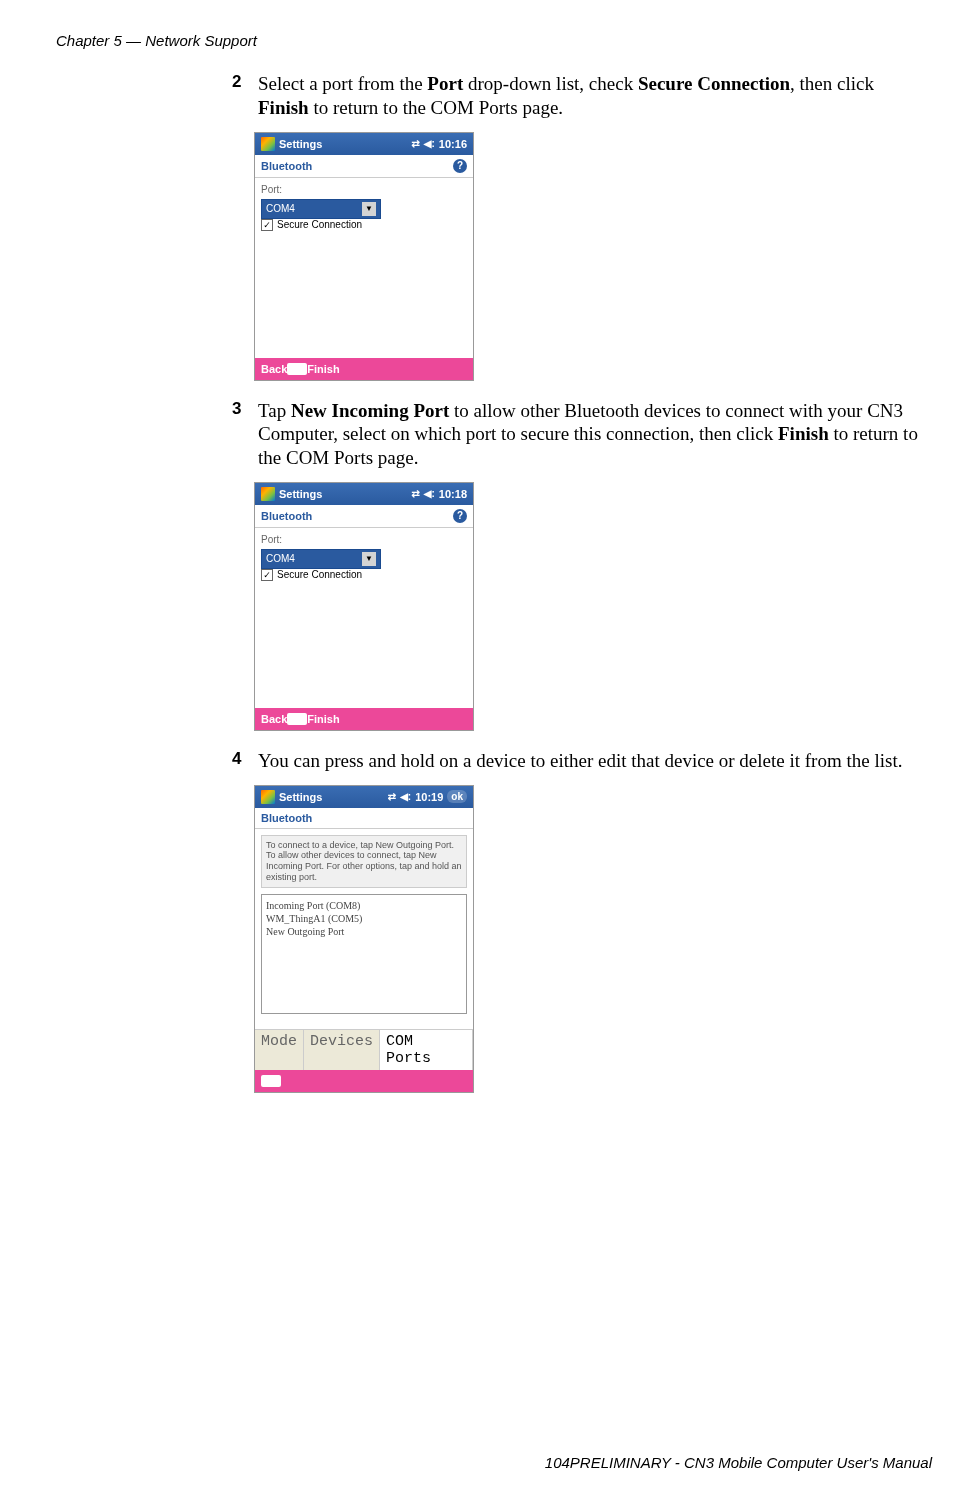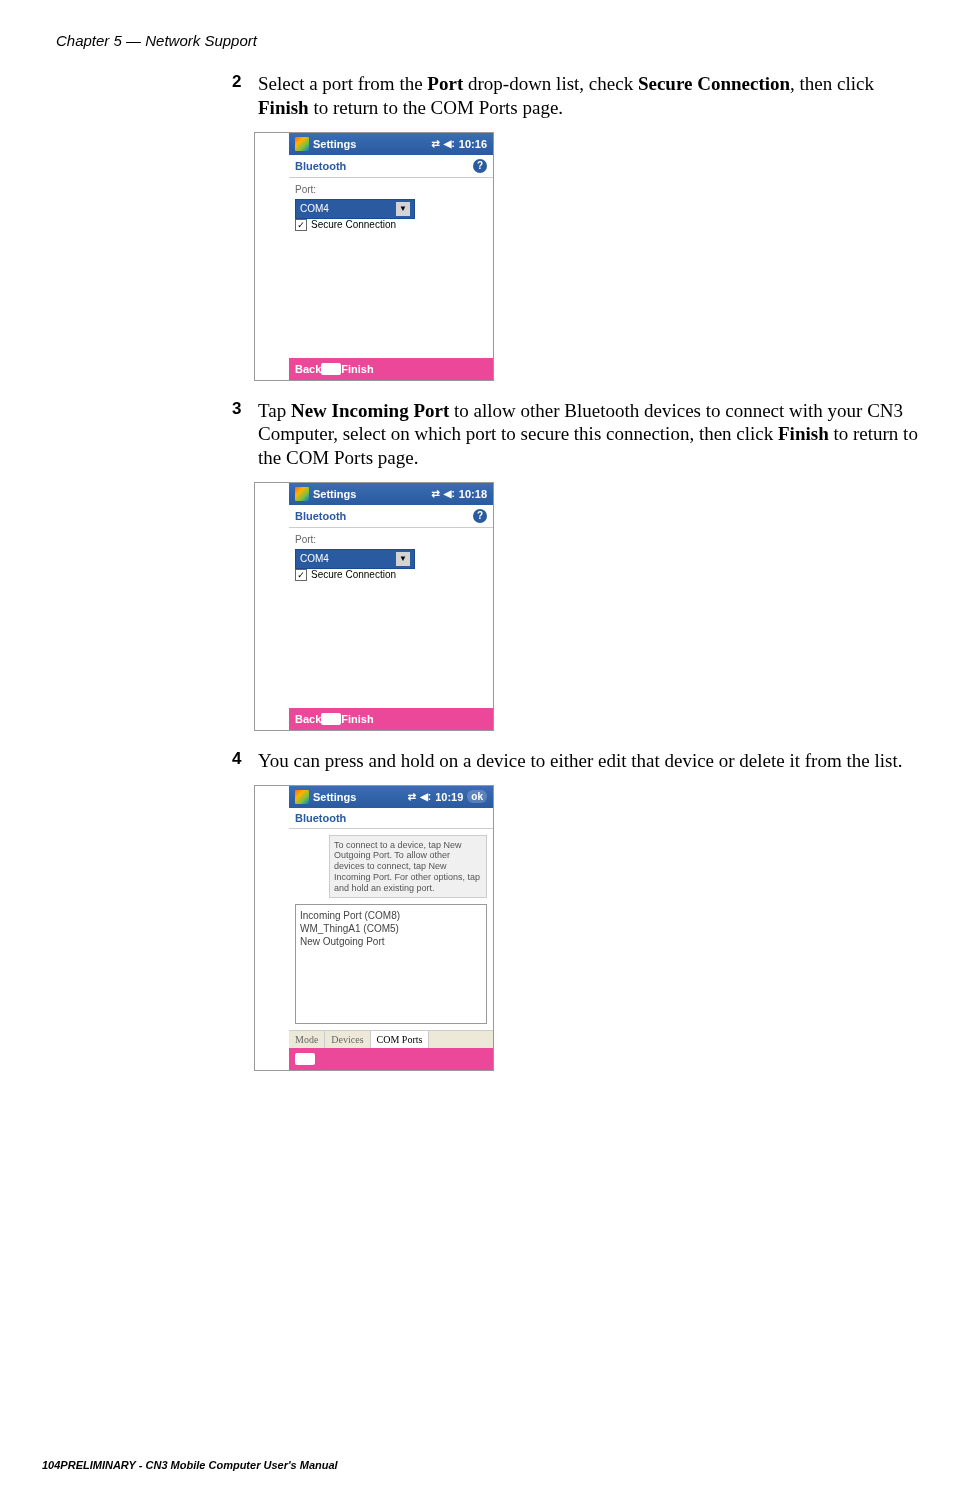--- a/index.html
+++ b/index.html
@@ -48,24 +48,23 @@
       line-height: 1.25;
       vertical-align: top;
     }
     .bold {
       font-weight: bold;
     }
     .screenshot {
       margin-left: 22px;
       margin-top: 8px;
       margin-bottom: 18px;
-      width: 240px;
+      width: 220px;
       border: 1px solid #999;
       background: #fff;
-      padding-left: 34px;
     }
     .title-bar {
       background: linear-gradient(to bottom, #3a6db3, #2a5a9f);
       color: #fff;
       padding: 3px 6px;
       font-size: 11px;
       font-family: Tahoma, sans-serif;
       font-weight: bold;
       display: flex;
       align-items: center;
@@ -185,37 +184,37 @@
       border-radius: 2px;
     }
     .info-box {
       background: #f0f0f0;
       border: 1px solid #ccc;
       padding: 4px;
       font-size: 9px;
       color: #555;
       margin-bottom: 6px;
       line-height: 1.2;
-      margin-left: 34px;
     }
     .list-box {
       border: 1px solid #999;
       background: #fff;
       padding: 4px;
       font-size: 10px;
       color: #444;
       min-height: 120px;
+      font-family: Liberation Serif, serif;
     }
     .list-box div {
       padding: 1px 0;
     }
     .tab-bar {
       display: flex;
-      font-size: 10px;
-      font-family: Liberation Serif, serif;
+      font-size: 15px;
+      font-family: Liberation Mono, monospace;
       border-top: 1px solid #ccc;
       background: #ece9d8;
     }
     .tab {
       padding: 3px 6px;
       border-right: 1px solid #ccc;
       background: #ece9d8;
       color: #666;
     }
     .tab.active {
@@ -227,24 +226,24 @@
       padding: 1px 4px;
       border-radius: 6px;
       font-size: 10px;
     }
     .footer {
       position: absolute;
       bottom: 32px;
       left: 42px;
       right: 42px;
       display: flex;
-      justify-content: flex-start;
+      justify-content: flex-end;
       font-style: italic;
-      font-weight: bold;
-      font-size: 11px;
+      font-weight: normal;
+      font-size: 15px;
       font-family: Arial, sans-serif;
     }
   </style>
 </head>
 <body>
 
 <div class="chapter-header">Chapter 5 — Network Support</div>
 
 <div class="content">
 

